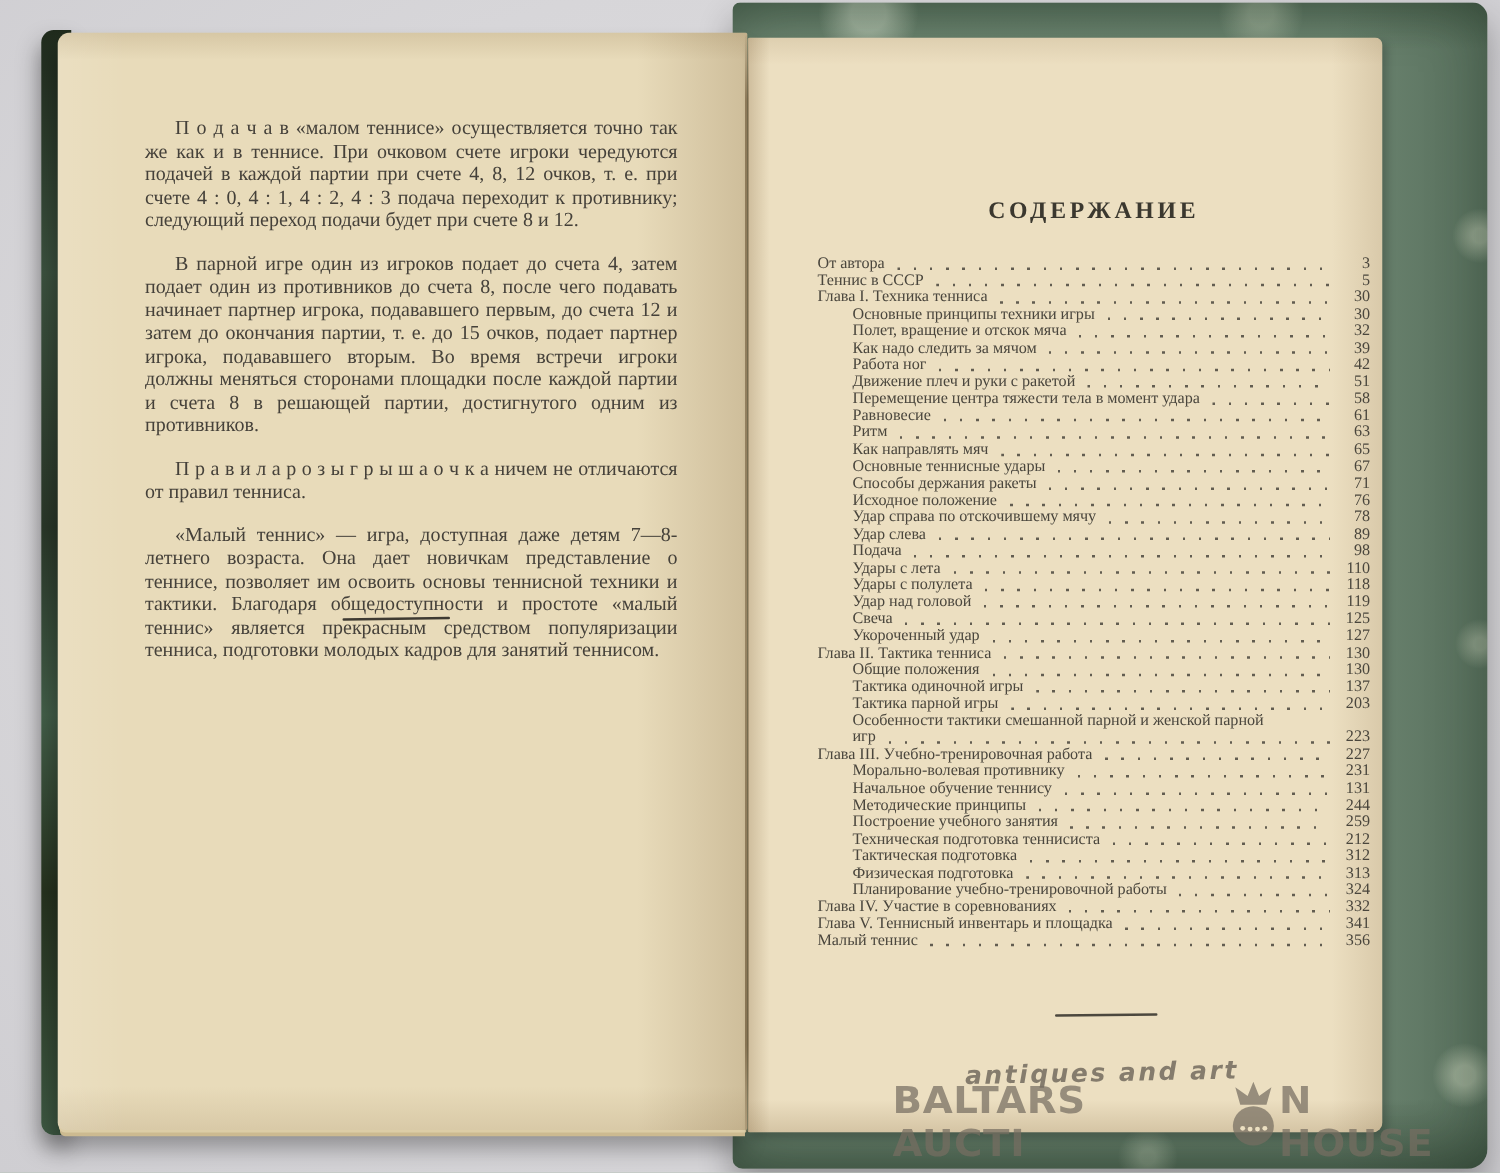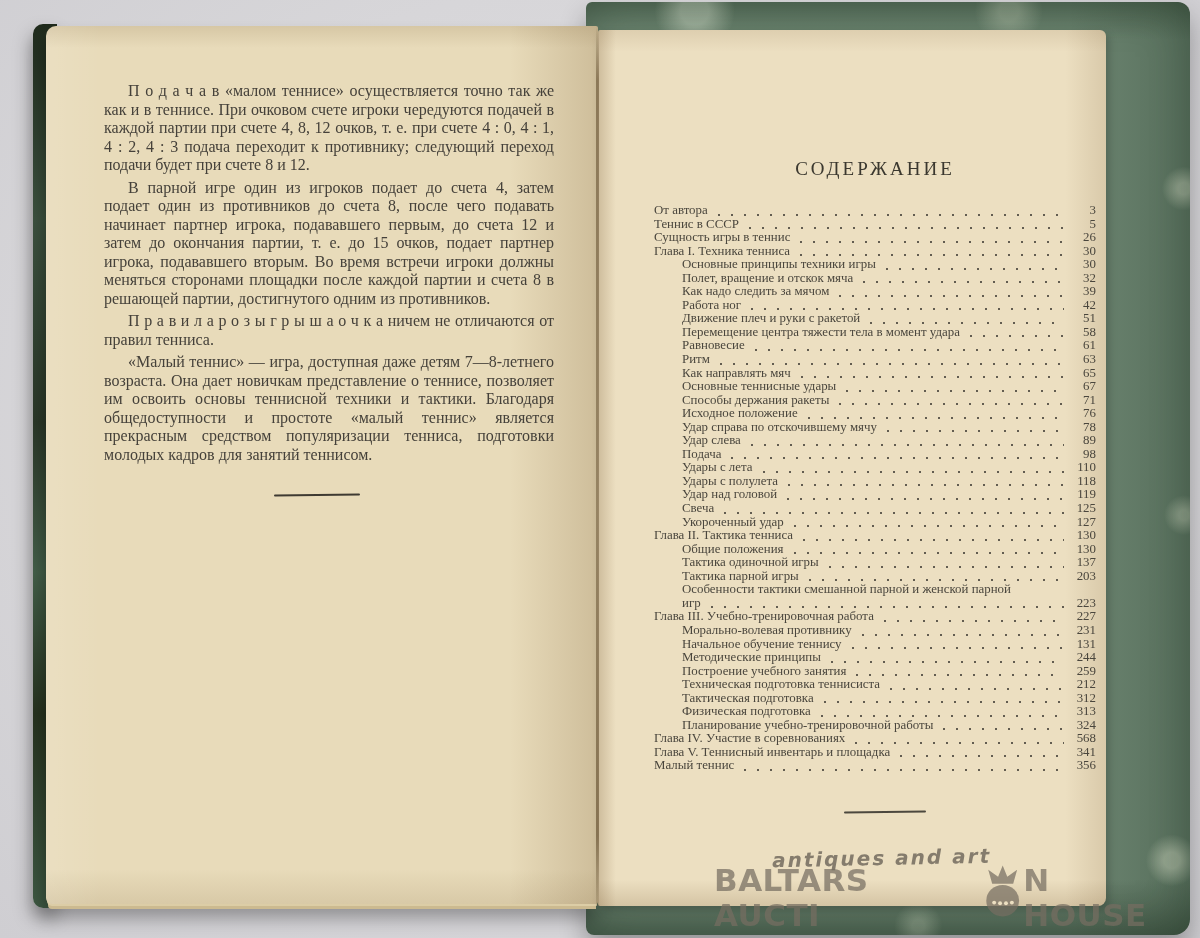--- a/index.html
+++ b/index.html
@@ -58,33 +58,33 @@
     position: absolute; left: 596px; top: 28px; width: 3px; height: 878px;
     background: linear-gradient(to bottom, rgba(92,70,38,.05), rgba(92,70,38,.55) 6%, rgba(92,70,38,.45) 55%, rgba(92,70,38,.6) 92%, rgba(92,70,38,.15));
     border-radius: 2px;
   }
 
   
   .left-text {
     position: absolute; left: 54px; top: 52px; width: 458px;
     color: #45413a; font-size: 16px; line-height: 18.5px; text-align: justify;
   }
-  .left-text p { margin: 4px; text-indent: 24px; }
+  .left-text p { margin: 16px; text-indent: 24px; }
 
   .divider-left {
     position: absolute; left: 228px; top: 468px; width: 86px; height: 2px;
     background: #3e3a32; transform: rotate(-0.8deg); border-radius: 2px;
   }
 
   
   .toc {
     position: absolute; left: 56px; top: 128px; width: 442px; color: #4a463d;
   }
   .toc-title {
-    text-align: center; font-weight: normal; font-size: 19px; letter-spacing: 3px;
+    text-align: center; font-weight: bold; font-size: 19px; letter-spacing: 3px;
     color: #3b382f; margin: 0 0 24px 0;
   }
   .toc-row { display: flex; align-items: baseline; font-size: 12.9px; line-height: 13.55px; white-space: nowrap; }
   .toc-row .t { flex: 0 0 auto; }
   .toc-row.indent .t { padding-left: 28px; }
   .toc-row .leader {
     flex: 1 1 auto; height: 2px; align-self: flex-end; margin: 0 6px 2px 10px;
     background-image: repeating-linear-gradient(to right, rgba(74,70,61,.85) 0 2px, transparent 2px 13px);
   }
   .toc-row .p { flex: 0 0 auto; min-width: 26px; text-align: right; }
@@ -137,25 +137,20 @@
         <span class="t">От автора</span>
         <span class="leader"></span>
         <span class="p">3</span>
       </div>
         <div class="toc-row">
         <span class="t">Теннис в СССР</span>
         <span class="leader"></span>
         <span class="p">5</span>
       </div>
         <div class="toc-row">
-        <span class="t">Сущность игры в теннис</span>
-        <span class="leader"></span>
-        <span class="p">26</span>
-      </div>
-        <div class="toc-row">
         <span class="t">Глава I. Техника тенниса</span>
         <span class="leader"></span>
         <span class="p">30</span>
       </div>
         <div class="toc-row indent">
         <span class="t">Основные принципы техники игры</span>
         <span class="leader"></span>
         <span class="p">30</span>
       </div>
         <div class="toc-row indent">
@@ -324,21 +319,21 @@
         <span class="p">313</span>
       </div>
         <div class="toc-row indent">
         <span class="t">Планирование учебно-тренировочной работы</span>
         <span class="leader"></span>
         <span class="p">324</span>
       </div>
         <div class="toc-row">
         <span class="t">Глава IV. Участие в соревнованиях</span>
         <span class="leader"></span>
-        <span class="p">568</span>
+        <span class="p">332</span>
       </div>
         <div class="toc-row">
         <span class="t">Глава V. Теннисный инвентарь и площадка</span>
         <span class="leader"></span>
         <span class="p">341</span>
       </div>
         <div class="toc-row">
         <span class="t">Малый теннис</span>
         <span class="leader"></span>
         <span class="p">356</span>

